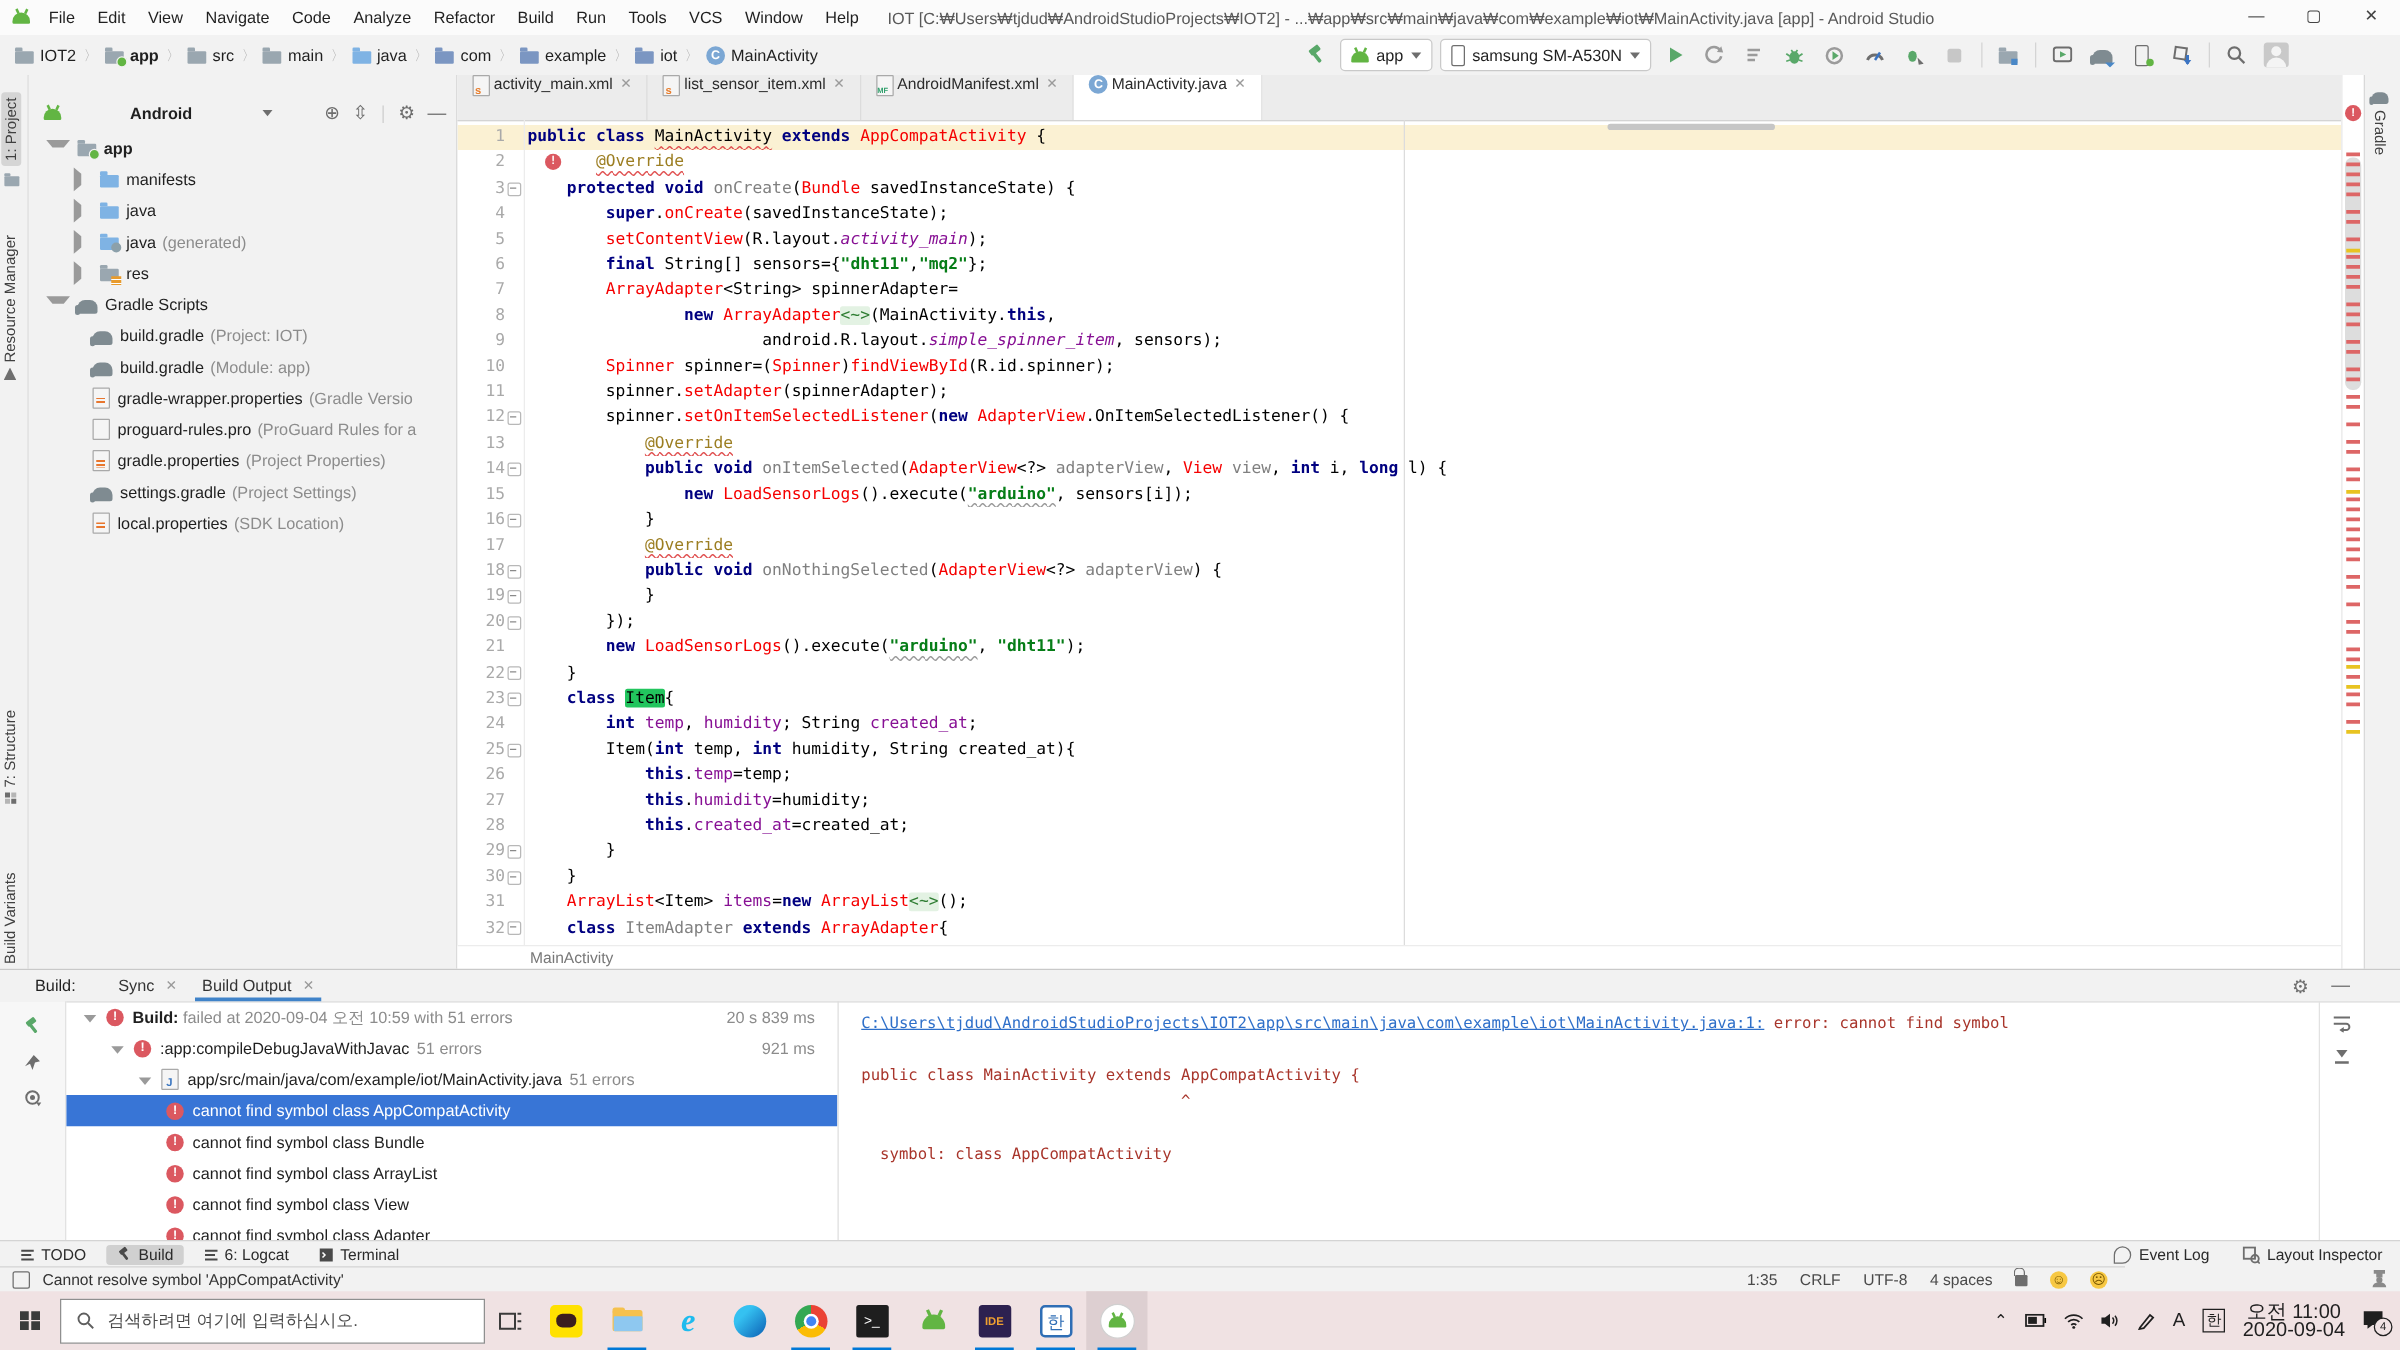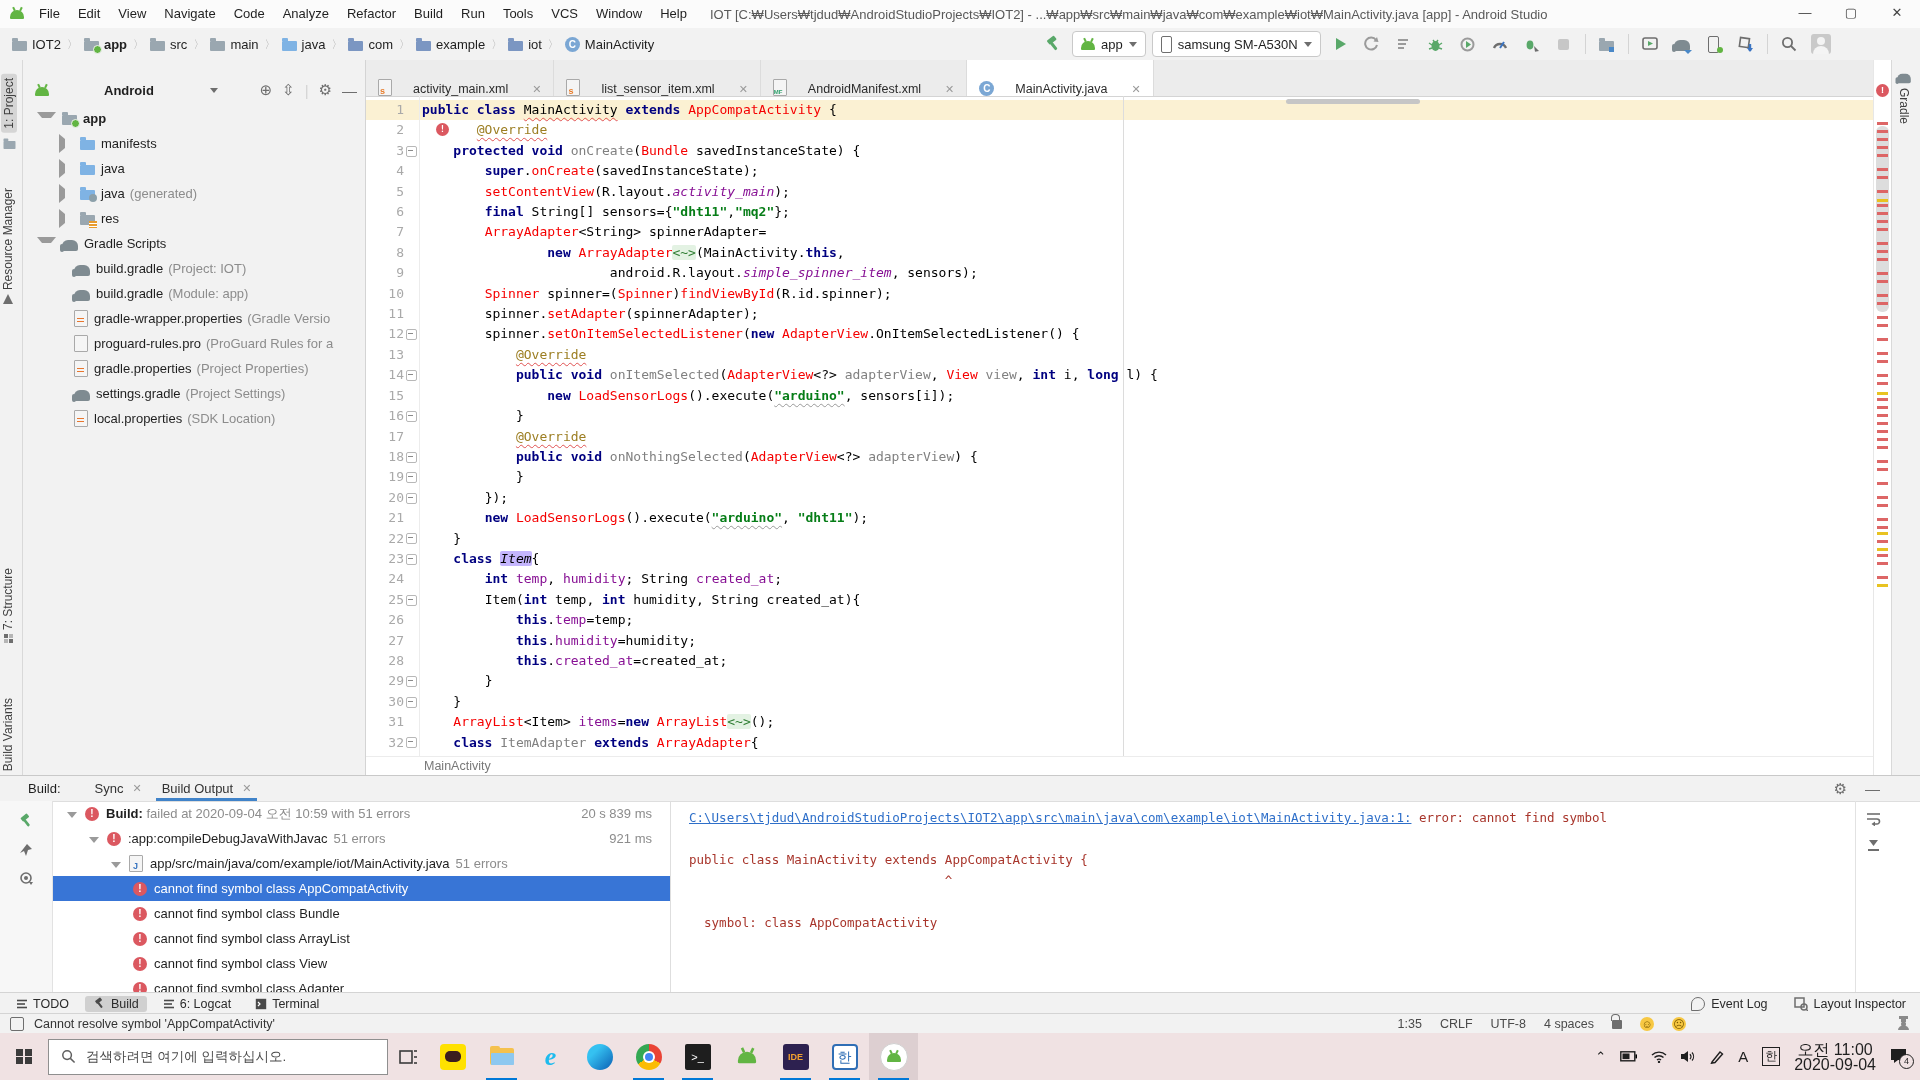--- a/index.html
+++ b/index.html
@@ -66,21 +66,21 @@
             text-align:center;line-height:15px;}
   .erricn{width:14px;height:14px;border-radius:50%;background:#db5860;color:#fff;font-size:10px;font-weight:bold;
           text-align:center;line-height:14px;}
   .robot{width:14px;height:9px;background:#62b543;border-radius:7px 7px 1px 1px;margin-top:2px;}
   .robot::before{content:"";position:absolute;top:-3px;left:3px;width:1.5px;height:4px;background:#62b543;transform:rotate(-25deg);}
   .robot::after{content:"";position:absolute;top:-3px;right:3px;width:1.5px;height:4px;background:#62b543;transform:rotate(25deg);}
   .phoneicn{width:9px;height:15px;border:1.5px solid #6e6e6e;border-radius:2px;}
   
   #editor{left:366px;top:60px;width:1507px;height:715px;background:#fff;}
   #etabs{position:absolute;left:0;top:0;width:1507px;height:36px;background:#ececec;border-bottom:1px solid #d4d4d4;display:flex;}
-  .etab{display:flex;align-items:flex-end;gap:21px;padding:0 12px;border-right:1px solid #dcdcdc;color:#2b2b2b;font-size:12.5px;}
+  .etab{display:flex;align-items:flex-start;gap:3px;padding:0 12px;border-right:1px solid #dcdcdc;color:#2b2b2b;font-size:12.5px;}
   .etab.active{background:#fff;}
   .tab-x{color:#9a9a9a;font-size:11px;margin-left:3px;}
   #codewrap{position:absolute;left:0;top:36px;width:1507px;height:660px;overflow:hidden;
             font-family:"DejaVu Sans Mono","Liberation Mono",monospace;font-size:13px;line-height:20.4px;}
   #caretline{position:absolute;left:0;top:4px;width:1507px;height:20.4px;background:#fbf1d3;}
   #wrapguide{position:absolute;left:757px;top:0;width:1px;height:660px;background:#dcdcdc;}
   #gutter{position:absolute;left:0;top:4px;width:38px;text-align:right;color:#a9a9a9;white-space:pre;}
   #gutterline{position:absolute;left:53px;top:0;width:1px;height:660px;background:#ececec;}
   #codelines{position:absolute;left:56px;top:4px;white-space:pre;color:#000;}
   .fold{position:absolute;left:40px;width:9px;height:9px;border:1px solid #b8b8b8;border-radius:2px;background:#fff;}
@@ -90,21 +90,21 @@
   .tk-kw{color:#000080;font-weight:bold;}
   .tk-err{color:#f50000;}
   .tk-str{color:#067d17;font-weight:bold;}
   .tk-strw{color:#067d17;font-weight:bold;text-decoration:underline wavy #9a9a9a 1px;text-underline-offset:3px;}
   .tk-fld{color:#871094;}
   .tk-sfld{color:#871094;font-style:italic;}
   .tk-gray{color:#808080;}
   .tk-ann{color:#9c7e22;text-decoration:underline wavy #e05151 1px;text-underline-offset:3px;}
   .tk-decl{color:#000;text-decoration:underline wavy #e05151 1px;text-underline-offset:3px;}
   .tk-gen{color:#2e7d32;background:#e3f2e3;border-radius:2px;}
-  .tk-hl{background:#c4b5fd;border-radius:2px;font-style:italic;}
+  .tk-hl{background:#22c55e;border-radius:2px;}
   .tk-pl{color:#000;}
   #ebcrumb{position:absolute;left:0;top:696px;width:1507px;height:19px;border-top:1px solid #ececec;
            color:#787878;font-size:12.5px;padding:2px 0 0 58px;box-sizing:border-box;background:#fff;}
   #decobar{position:absolute;left:920px;top:3px;width:134px;height:5px;background:#c6c6c6;border-radius:3px;}
   
   #stripe{left:1873px;top:60px;width:18px;height:715px;background:#fff;border-left:1px solid #e7e7e7;}
   .mark{position:absolute;left:3px;width:11px;height:3px;background:#d66;}
   .mark.y{background:#e8c321;}
   #stripetop{position:absolute;left:2px;top:24px;width:13px;height:13px;border-radius:50%;background:#db5860;
              color:#fff;font-size:9px;font-weight:bold;text-align:center;line-height:13px;}

